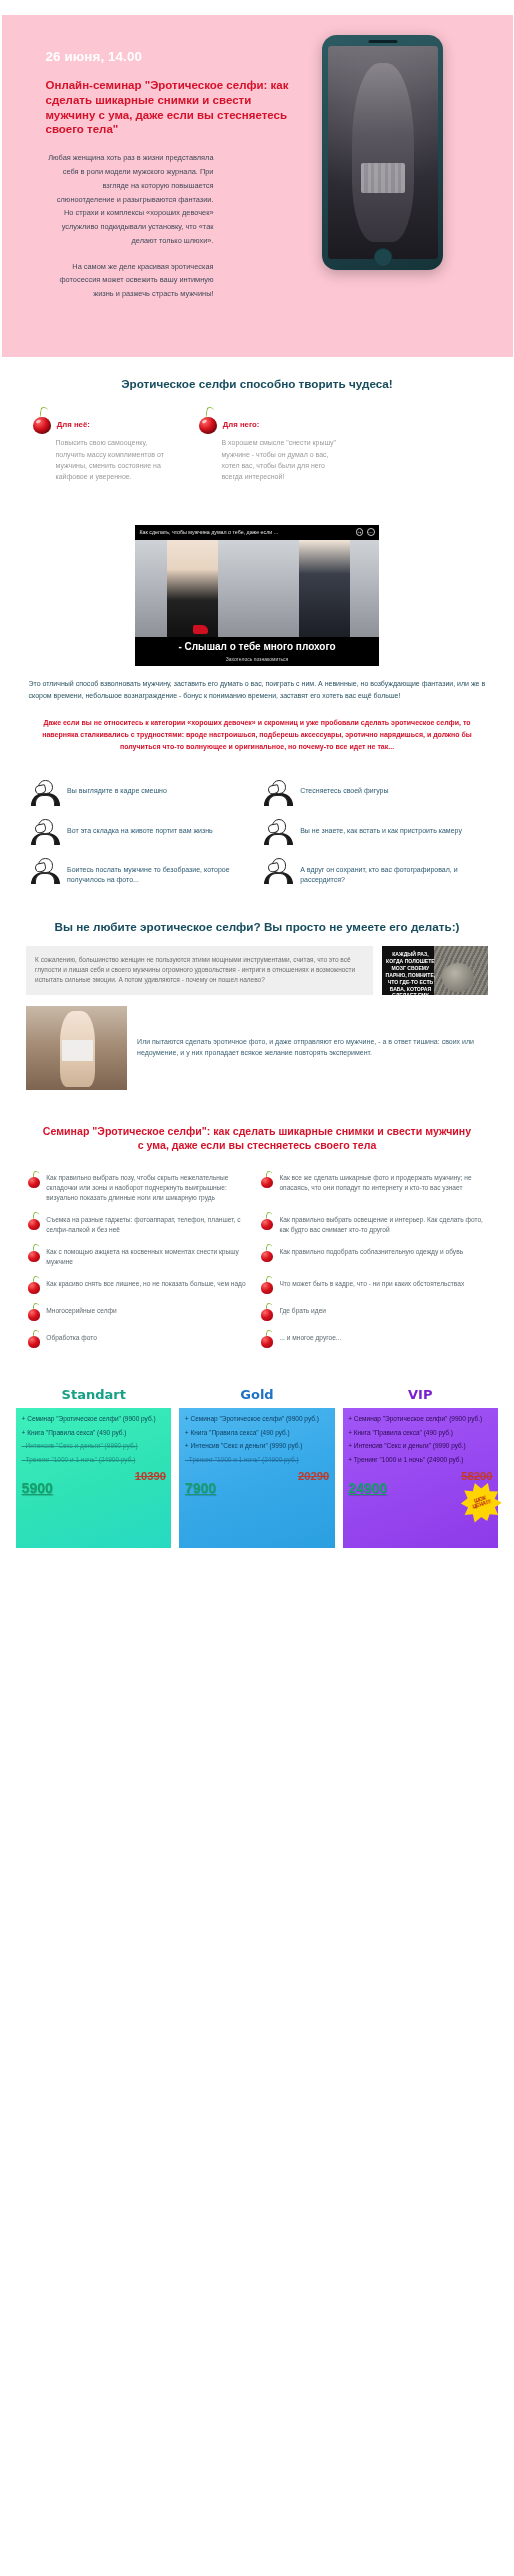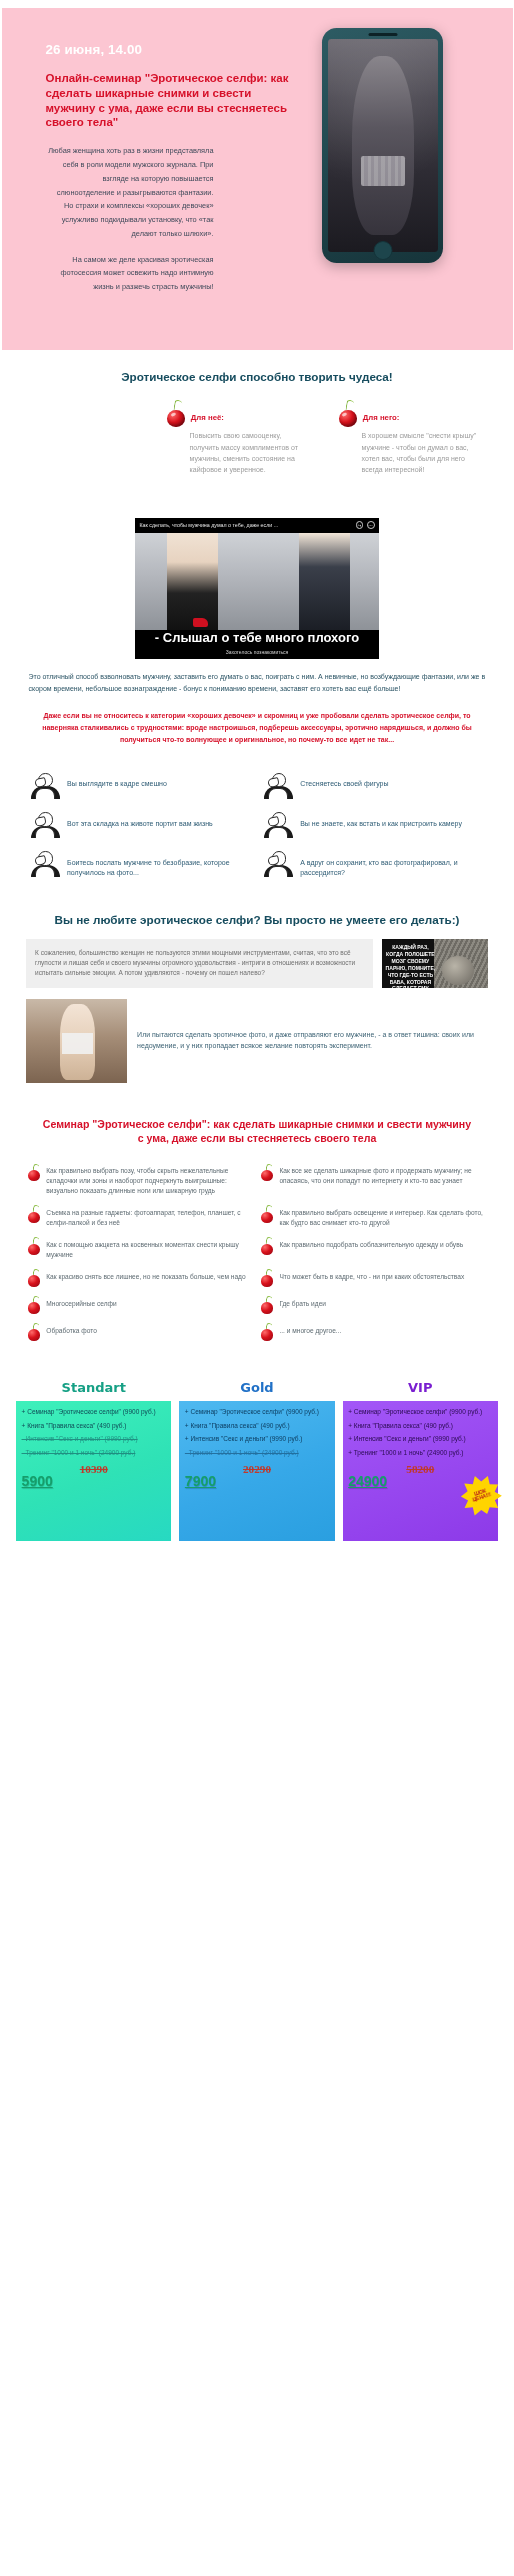--- a/index.html
+++ b/index.html
@@ -5,21 +5,21 @@
 <style>
   * { box-sizing: border-box; }
   html, body { margin:0; padding:0; }
   body {
     width: 514px;
     font-family: "Liberation Sans", "DejaVu Sans", sans-serif;
     background: #ffffff;
     color: #1d4a5c;
     -webkit-font-smoothing: antialiased;
   }
-  .page { width: 511px; margin: 8px auto; position: relative; overflow: hidden; }
+  .page { width: 511px; margin: 15px auto; position: relative; overflow: hidden; }
 
   
   .hero {
     background: #fcc6d2;
     display: flex;
     padding: 22.4px 0 17px 0;
     min-height: 342px;
     position: relative;
   }
   .hero-left { width: 313px; padding: 11.2px 17px 0 44px; }
@@ -100,22 +100,21 @@
     font-size:11.7px;
     line-height:1.3;
     margin: 0 0 7.8px 0;
     padding: 0 22.4px;
   }
 
   
   .cherry-cols {
     display:flex;
     padding: 9px 26px 15.6px 26px;
-    gap: 19px;
-    justify-content: flex-end;
+    gap: 13px;
   }
   .cherry-col { width: 33.33%; padding: 0 3.4px; }
   .cherry-head { display:flex; align-items:flex-start; gap:3.4px; margin-bottom:3.4px; }
   .cherry-title {
     color:#d6112a; font-weight:bold; font-size:7.8px; padding-top:12.3px;
   }
   .cherry-body {
     color:#9b9b9b; font-size:7px; line-height:1.62; padding-left:24.6px;
   }
   
@@ -165,21 +164,21 @@
     position:absolute; bottom:0; width:51px; height:100%;
   }
   .video-scene .figL { left:32px; background: linear-gradient(180deg,#f0e2d4 0%,#e7d3c0 30%,#222 62%,#111 100%); }
   .video-scene .figR { right:29px; background: linear-gradient(180deg,#f2e6d8 0%,#3a3f4a 35%,#1b1e25 100%); }
   .video-scene .heel {
     position:absolute; bottom:3.4px; left:58px; width:14.5px; height:9px;
     background:#cf1020; border-radius: 1.7px 5.6px 2.2px 2.2px;
   }
   .video-sub {
     position:absolute; left:0; right:0; bottom:14.5px;
-    text-align:center; color:#fff; font-size:13px; font-weight:bold;
+    text-align:center; color:#fff; font-size:10px; font-weight:bold;
     text-shadow: 0 0.6px 1.1px #000;
   }
   .video-sub2 {
     position:absolute; left:0; right:0; bottom:3.9px;
     text-align:center; color:#cfcfcf; font-size:5px;
   }
 
   .lead-bold {
     text-align:center; color:#164c5e; font-weight:bold;
     font-size:7.5px; line-height:1.5; padding: 3.4px 45px 9px 45px;
@@ -294,22 +293,22 @@
   .price-body {
     padding:6.7px 5.6px 7.8px 5.6px; text-align:left;
     min-height: 140px; position:relative;
   }
   .price-body.std { background: linear-gradient(160deg,#3ef0bb 0%,#2fe2b6 55%,#27d9c2 100%); color:#0f4a56; }
   .price-body.gold { background: linear-gradient(160deg,#4fb9f0 0%,#36a8e8 55%,#2a9fe0 100%); color:#0d3f63; }
   .price-body.vip { background: linear-gradient(160deg,#a357f7 0%,#9747ef 55%,#8d3ae8 100%); color:#2a0b50; }
   .price-li { font-size:6.5px; line-height:1.38; margin-bottom:5px; }
   .price-li.strike { text-decoration: line-through; opacity:.55; }
   .price-old {
-    text-align:center; font-size:11.2px; font-weight:bold; color:#c0392b;
-    text-decoration: line-through; margin-top:2.2px;font-family:Liberation Serif, serif;
+    text-align:right; font-size:11.2px; font-weight:bold; color:#c0392b;
+    text-decoration: line-through; margin-top:2.2px;
   }
   .price-new {
     text-align:left; font-size:14px; font-weight:bold; color:#159e6a;
     line-height:1; margin-top:-1.1px; text-shadow: 0.6px 1.1px 0 rgba(0,0,0,.18); text-decoration: underline;
   }
   .shock {
     position:absolute; right:-3.4px; bottom:26px; width:40px; height:40px;
     display:flex; align-items:center; justify-content:center;
     color:#b4121a; font-size:5px; font-weight:bold; line-height:1.1;
     text-align:center; transform:rotate(-18deg);
@@ -322,21 +321,21 @@
 </head>
 <body>
 
 <div class="page">
 
   <section class="hero">
     <div class="hero-left">
       <div class="hero-date">26 июня, 14.00</div>
       <div class="hero-title">Онлайн-семинар "Эротическое селфи: как сделать шикарные снимки и свести мужчину с ума, даже если вы стесняетесь своего тела"</div>
       <p class="hero-p">Любая женщина хоть раз в жизни представляла себя в роли модели мужского журнала. При взгляде на которую повышается слюноотделение и разыгрываются фантазии. Но страхи и комплексы «хороших девочек» услужливо подкидывали установку, что «так делают только шлюхи».</p>
-      <p class="hero-p">На самом же деле красивая эротическая фотосессия может освежить надо интимную жизнь и разжечь страсть мужчины!</p>
+      <p class="hero-p">На самом же деле красивая эротическая фотосессия может освежить вашу интимную жизнь и разжечь страсть мужчины!</p>
     </div>
     <div class="hero-right">
       <div class="phone">
         <div class="phone-notch"></div>
         <div class="phone-screen"></div>
         <div class="phone-home"></div>
       </div>
     </div>
   </section>
 

